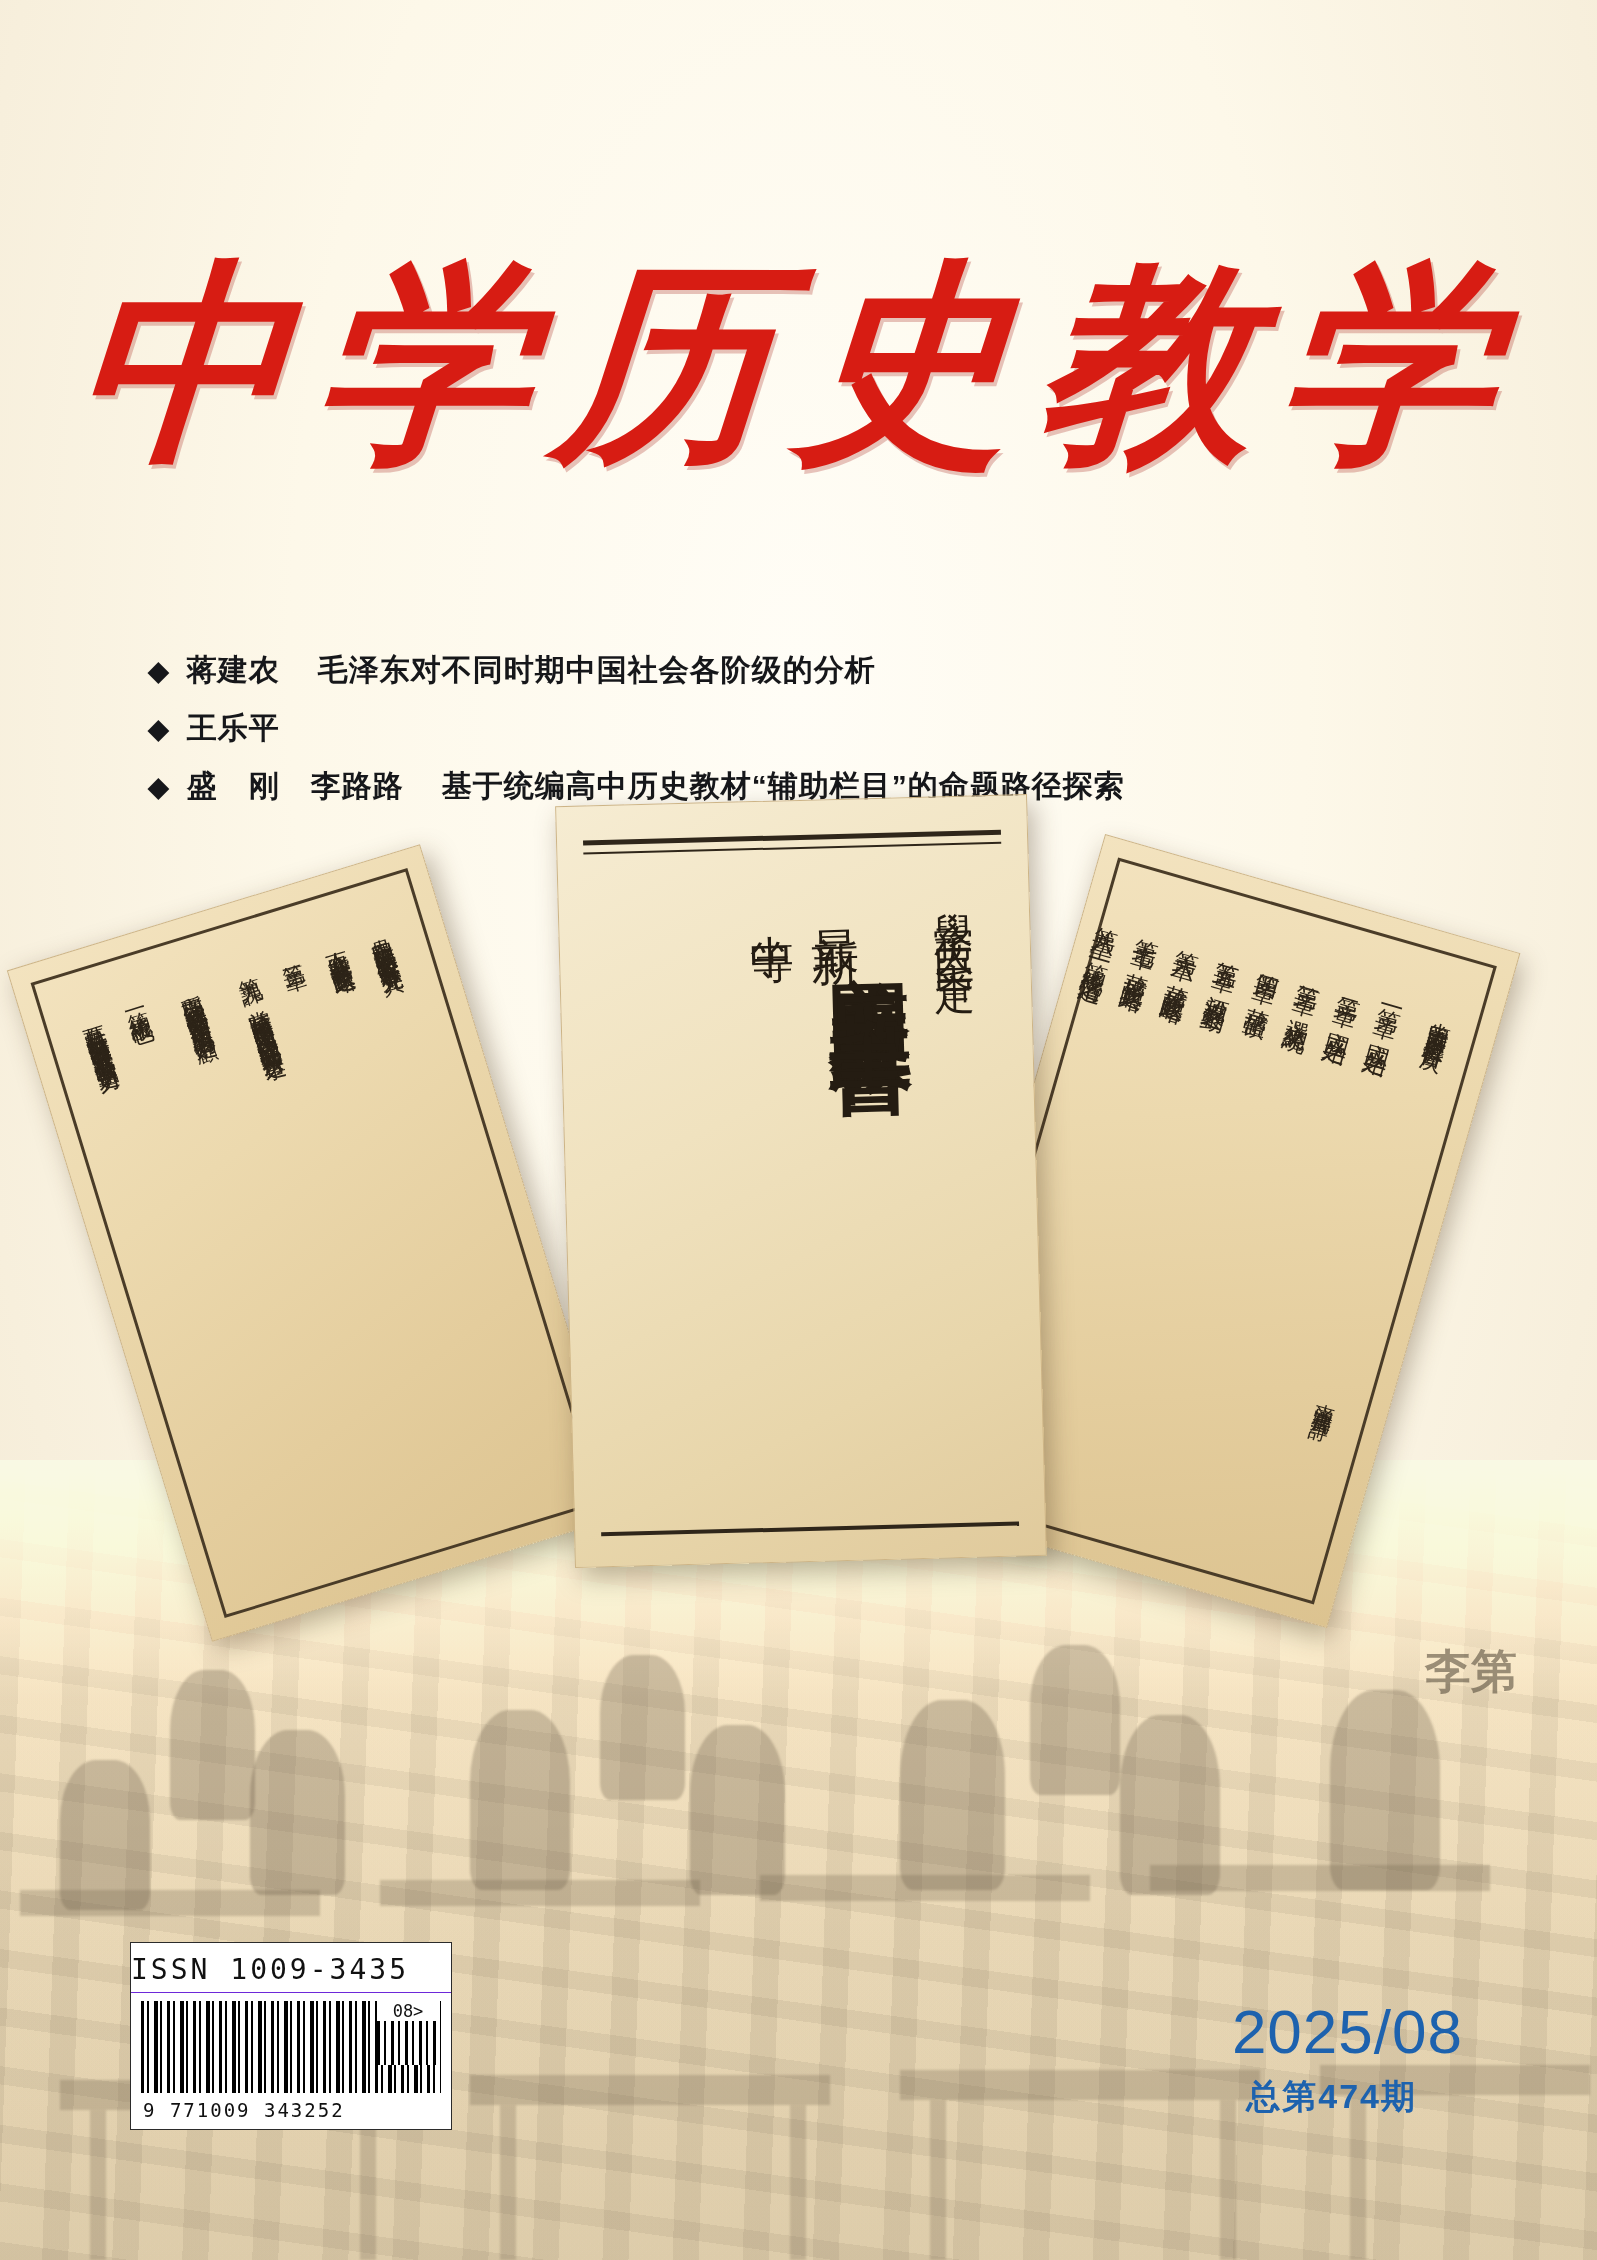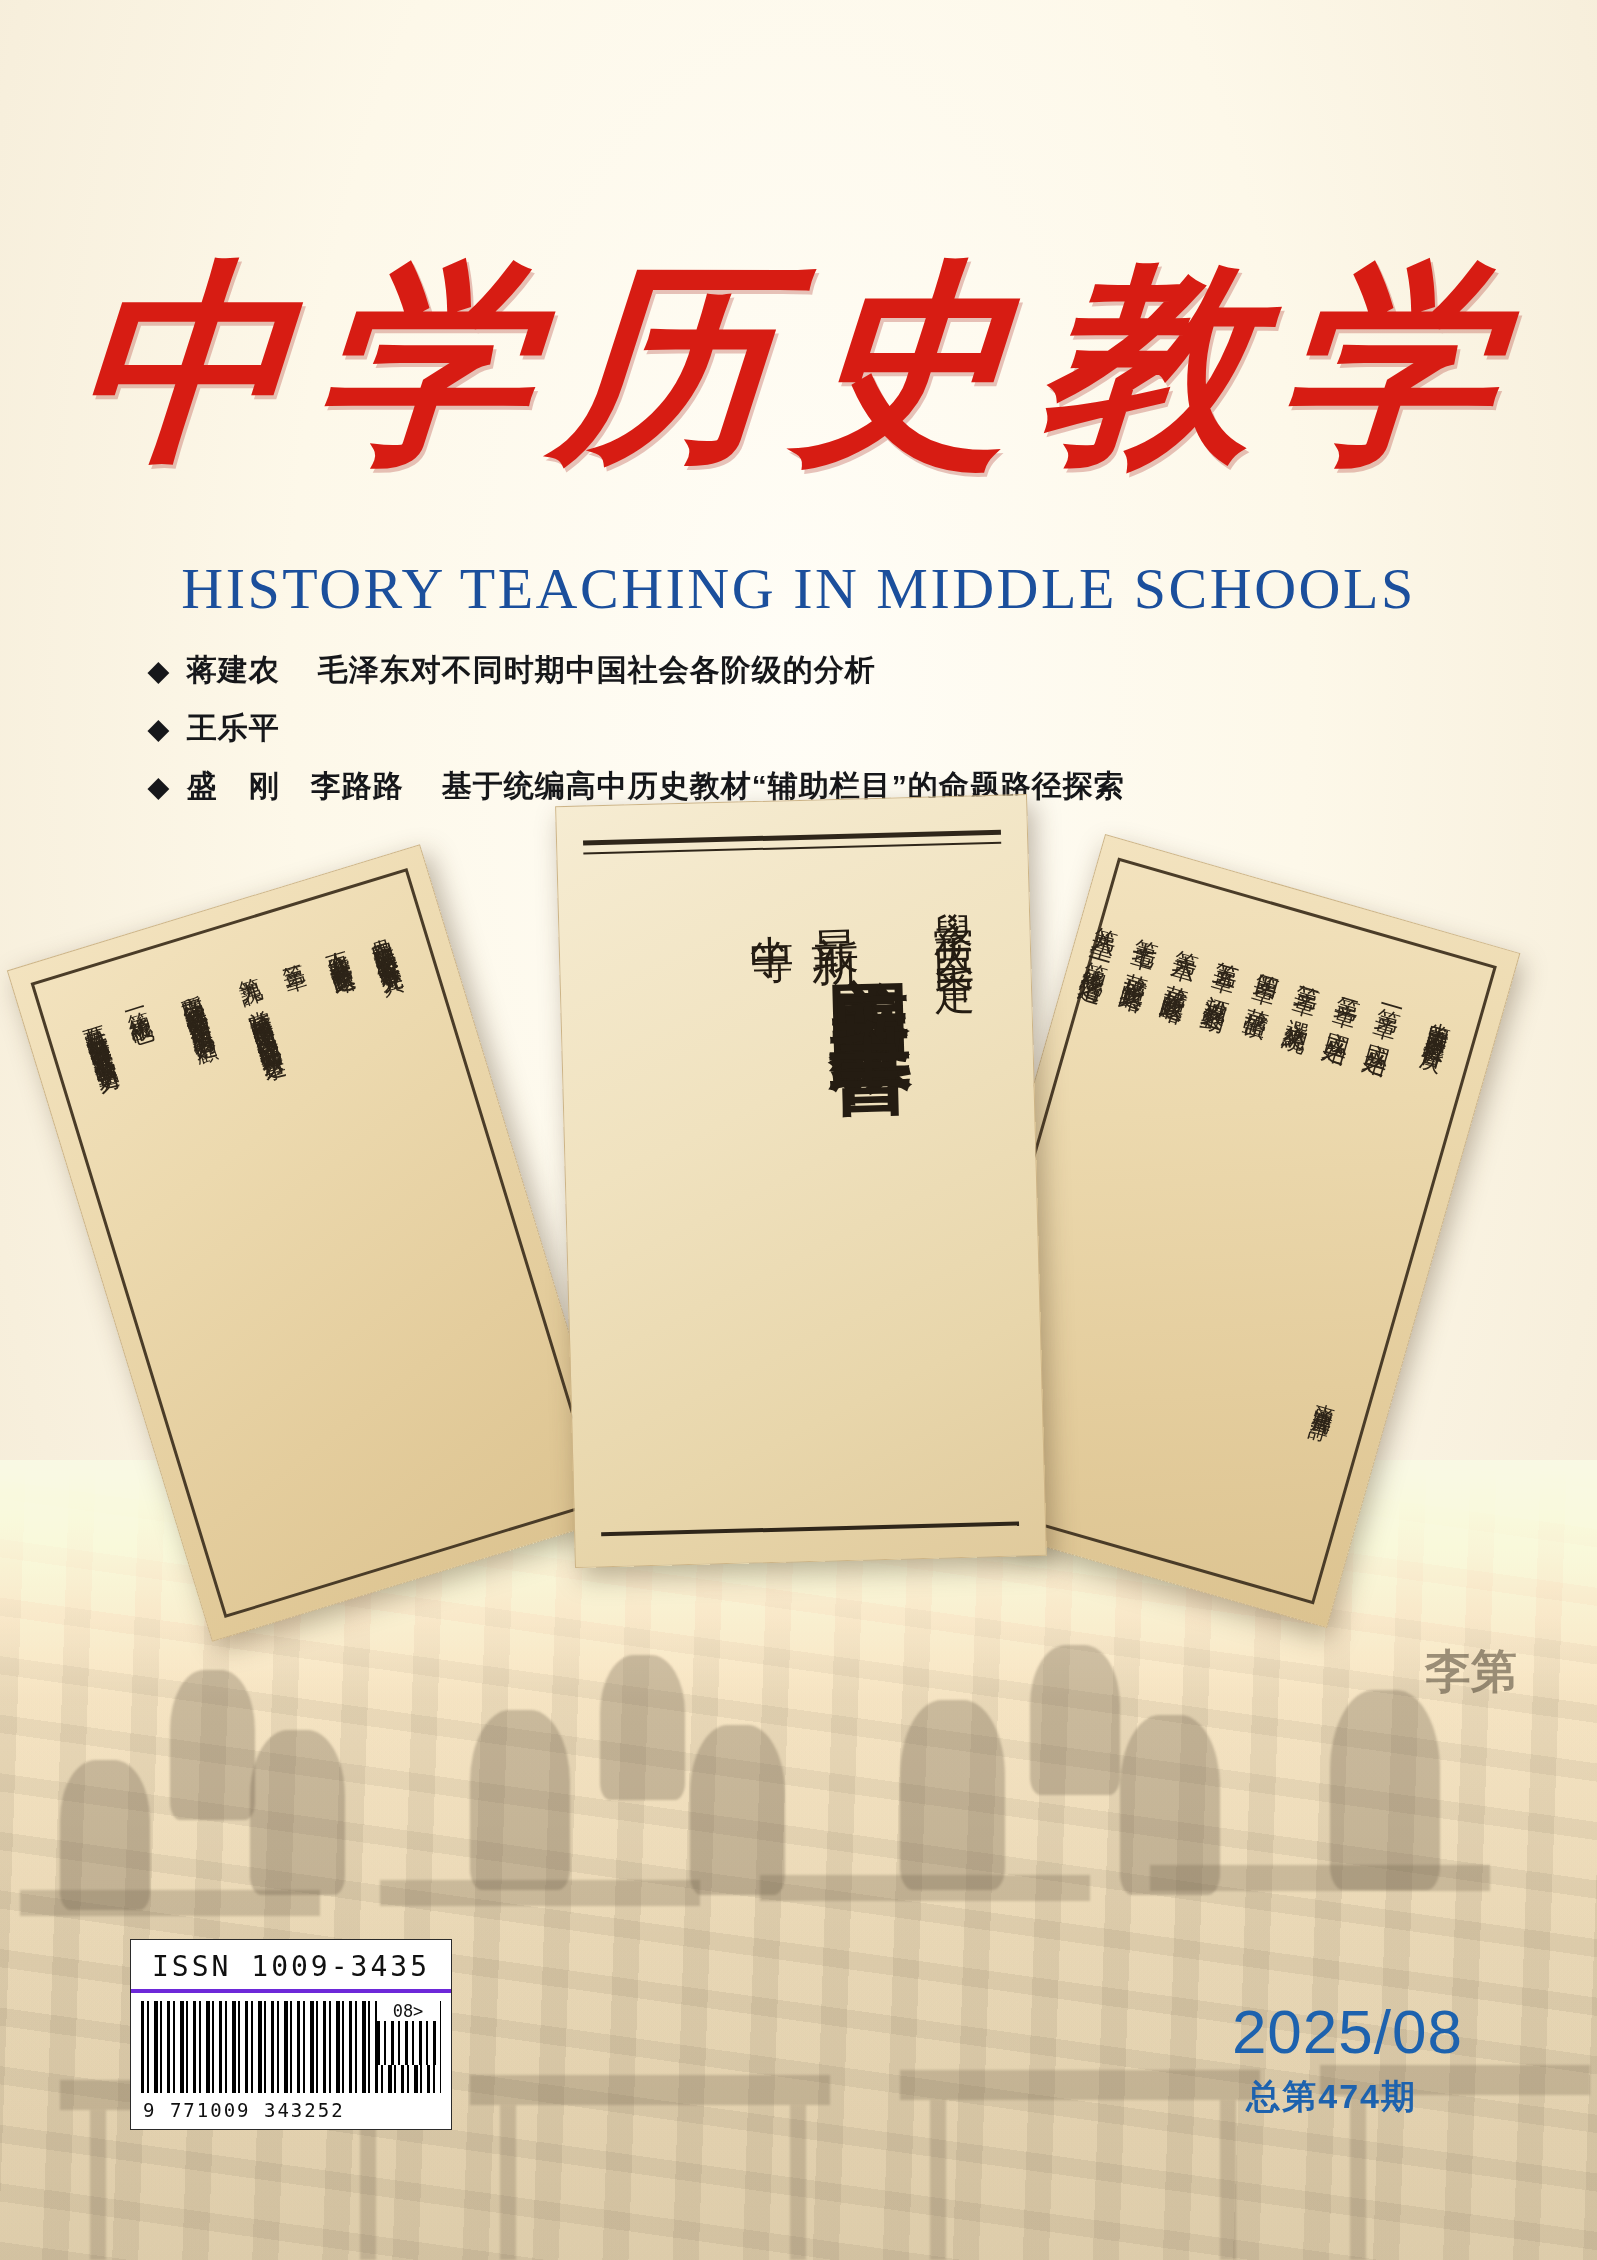--- a/index.html
+++ b/index.html
@@ -297,27 +297,26 @@
   .issn-block {
     position: absolute;
     left: 130px;
     bottom: 130px;
     width: 320px;
     background: #ffffff;
     border: 1px solid #2b2b2b;
     padding: 0;
   }
   .issn-text {
-    text-align: center;
     font-family: "DejaVu Sans Mono", monospace;
     font-size: 28px;
     letter-spacing: 3px;
     color: #111;
     padding: 10px 0 6px 0;
-    border-bottom: 4px solid #6d28d9;
+    border-bottom: 1px solid #6d28d9;
   }
   .barcode-wrap {
     position: relative;
     padding: 8px 10px 4px 10px;
   }
   .barcode {
     height: 92px;
     width: 100%;
     background-image: repeating-linear-gradient(90deg,
       #000 0px, #000 3px, #fff 3px, #fff 6px,
@@ -377,21 +376,20 @@
   }
 </style>
 </head>
 <body>
 
 <div id="cover">
 
 
   <div class="masthead">中学历史教学</div>
 
-  <div class="english-title">HISTORY TEACHING IN MIDDLE SCHOOLS</div>
 
   <div class="articles">
     <div class="article-row">
       <span class="diamond">◆</span>
       <span class="article-author">蒋建农</span>
       <span class="article-title">毛泽东对不同时期中国社会各阶级的分析</span>
     </div>
     <div class="article-row">
       <span class="diamond">◆</span>
       <span class="article-author">王乐平</span>

